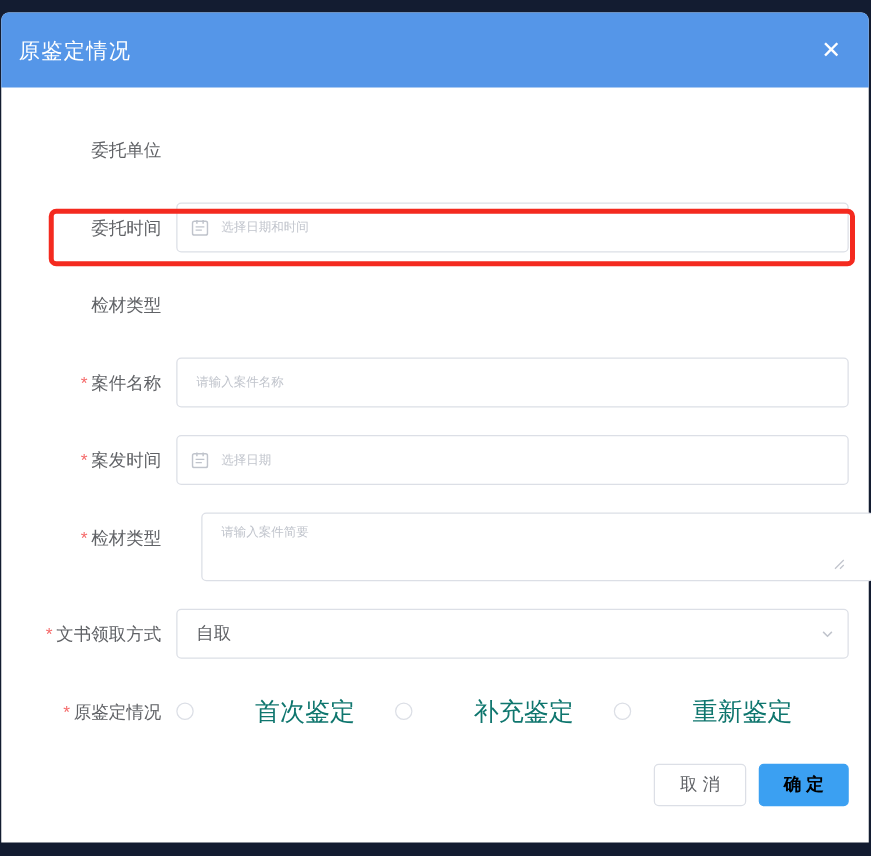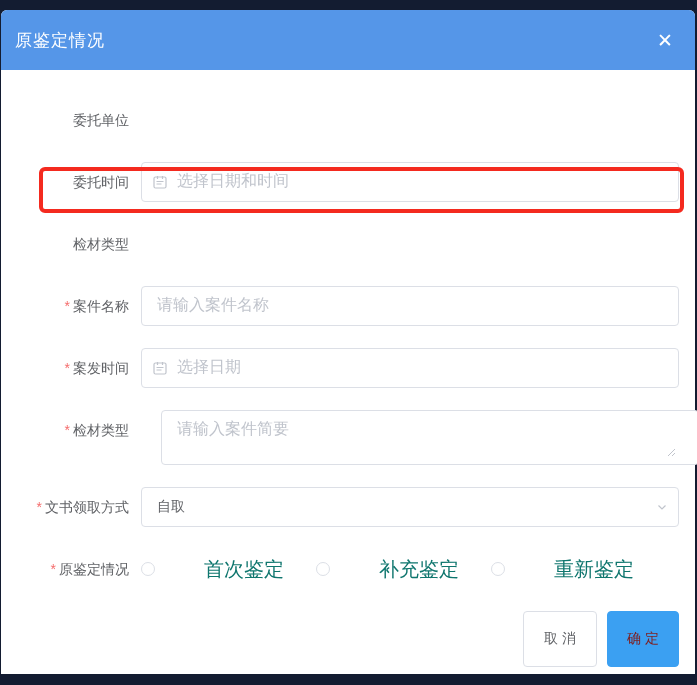--- a/index.html
+++ b/index.html
@@ -35,22 +35,22 @@
   .control { margin-left:12px; width:538px; position:relative; }
   .field {
     width:100%; height:40px; border:1px solid #dcdfe6; border-radius:4px;
     background:#fff; display:flex; align-items:center; padding:0 30px 0 15px;
     font-size:14px; color:#606266; cursor:pointer;
   }
   .field.disabled { background:#f5f7fa; border-color:#e4e7ed; color:#c0c4cc; cursor:not-allowed; }
   .field .chevron { position:absolute; right:11px; top:13px; }
   .text-input, .textarea-input {
     width:100%; border:1px solid #dcdfe6; border-radius:4px;
-    font-size:16px; color:#606266; outline:none;
-    font-family:Liberation Mono, monospace;
+    font-size:10px; color:#606266; outline:none;
+    font-family:Liberation Sans, sans-serif;
   }
   .text-input { height:40px; padding:0 15px; }
   .text-input.with-icon { padding-left:35px; }
   .text-input::placeholder, .textarea-input::placeholder { color:#c0c4cc; opacity:1; }
   .textarea-input { height:55px; padding:8px 15px; resize:none; display:block;margin-left:20px; }
   .icon-in-field {
     position:absolute; left:12px; top:13px; width:14px; height:14px; pointer-events:none;
   }
   .resize-grip { position:absolute; right:3px; bottom:4px; pointer-events:none; }
   .radio-row { display:flex; align-items:center; height:40px; margin-left:12px; }
@@ -58,25 +58,25 @@
   .radio-circle {
     width:14px; height:14px; border:1px solid #dcdfe6; border-radius:50%;
     background:#fff; margin-right:9px; flex:none;
   }
   .radio-label { font-size:20px; color:#0f766e;margin-left:40px; }
   .modal-footer {
     display:flex; justify-content:flex-end; align-items:center;
     padding-right:16px; margin-top:11px; gap:10px;
   }
   .btn {
-    height:56px; border-radius:4px; font-size:14px; cursor:pointer;
+    height:34px; border-radius:4px; font-size:14px; cursor:pointer;
     font-family:"Liberation Sans","DejaVu Sans",sans-serif;
   }
   .btn-cancel { min-width:74px; background:#fff; border:1px solid #dcdfe6; color:#606266; }
-  .btn-confirm { min-width:72px; background:var(--confirm-blue,#3ba0f2); border:1px solid var(--confirm-blue,#3ba0f2); color:#7f1d1d; }
+  .btn-confirm { min-width:72px; background:var(--confirm-blue,#3ba0f2); border:1px solid var(--confirm-blue,#3ba0f2); color:#000000;font-weight:bold; }
   .annotation-rect {
     position:absolute; left:39px; top:167px; width:645px; height:46px;
     border:4px solid var(--annotation-red,#f42a1f); border-radius:6px;
     pointer-events:none; z-index:10;
   }
 </style>
 </head>
 <body>
 
 <div class="modal">

